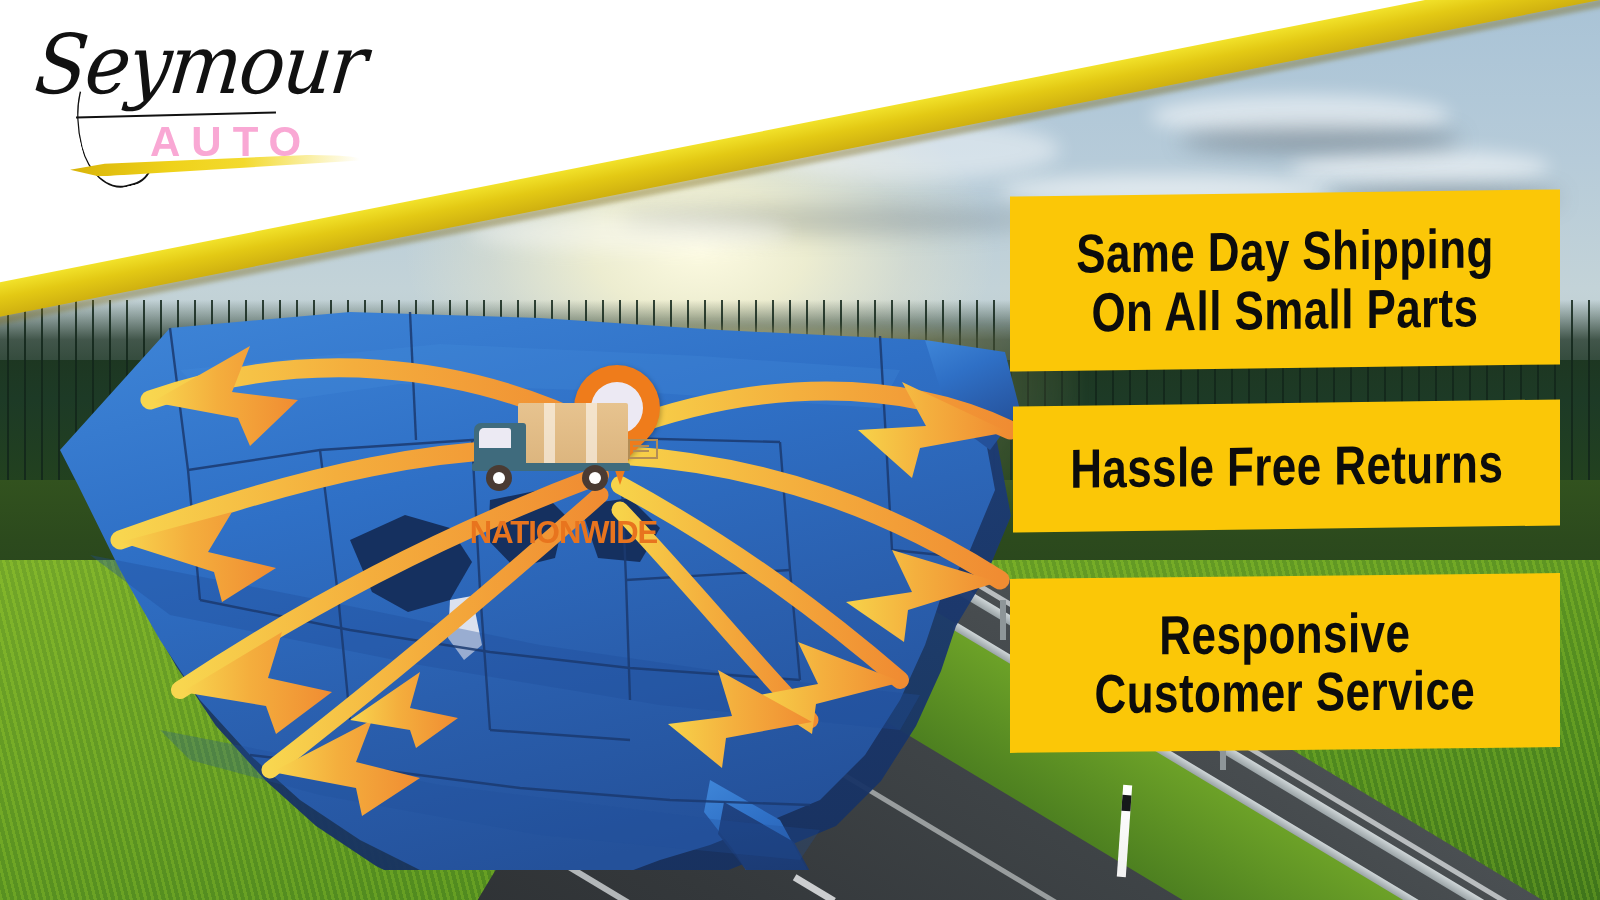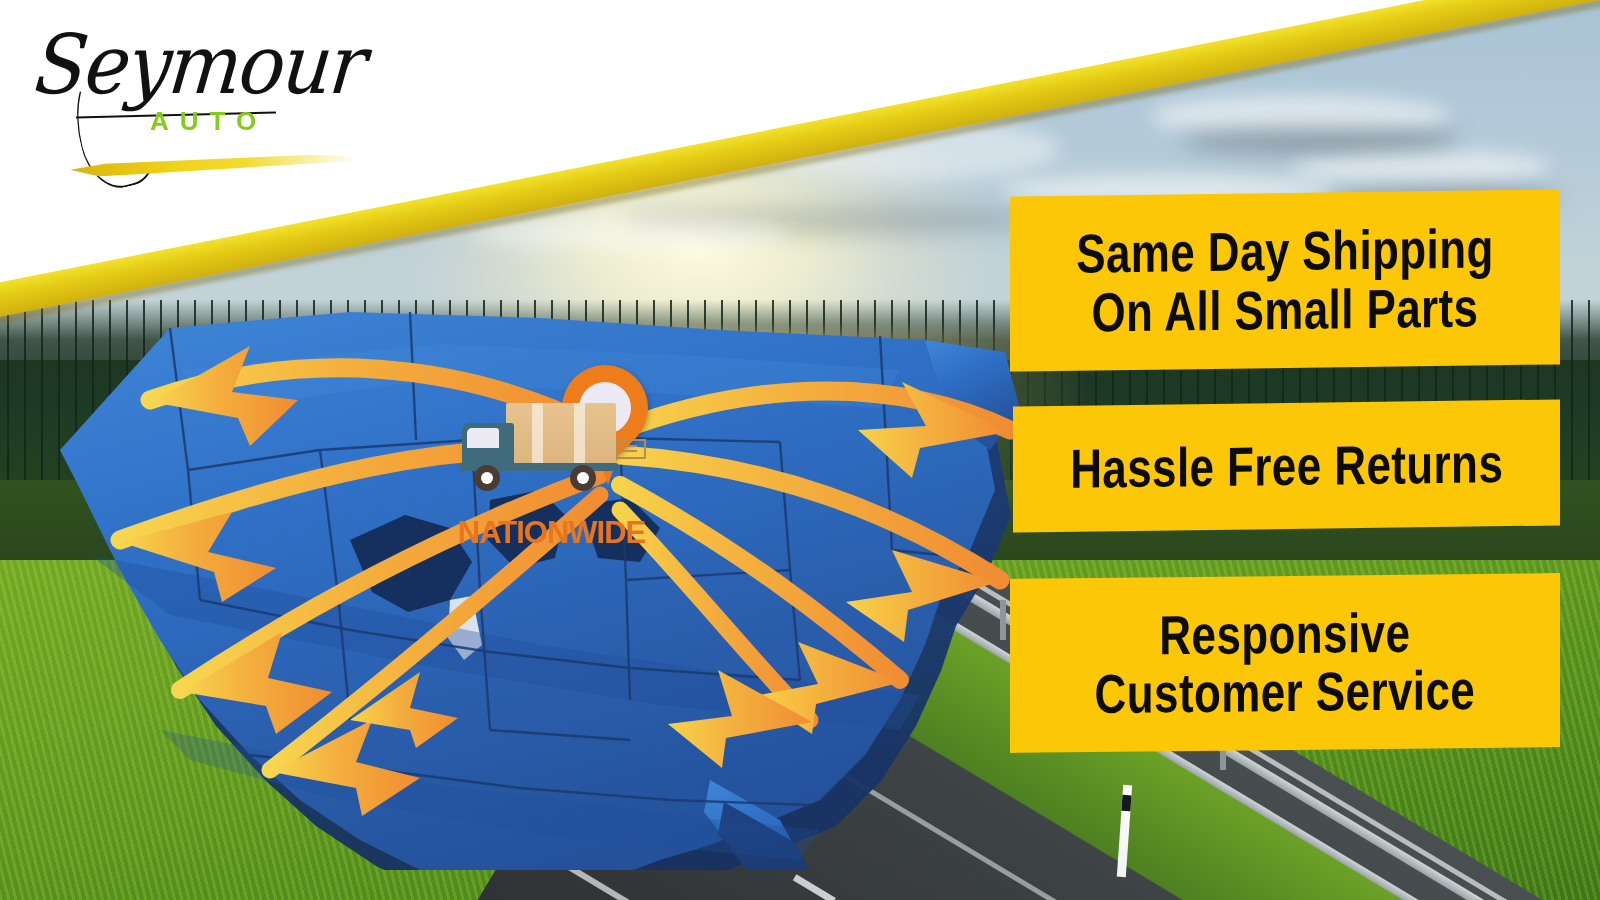--- a/index.html
+++ b/index.html
@@ -88,41 +88,41 @@
     position:absolute;left:46px;top:96px;width:200px;height:2px;background:#111;
     transform:rotate(-1.5deg);
   }
   .logo-swash{
     position:absolute;left:24px;top:46px;width:118px;height:120px;
     border:2.5px solid #111;border-radius:50% 50% 45% 45%/60% 60% 40% 40%;
     border-top-color:transparent;border-right-color:transparent;
     transform:rotate(-14deg) scaleX(.62);
   }
   .logo-auto{
-    position:absolute;left:120px;top:88px;
+    position:absolute;left:120px;top:100px;
     font-family:"Liberation Sans", sans-serif;font-weight:700;
-    font-size:26px;color:#84cc16;letter-spacing:11px;
+    font-size:42px;color:#f9a8d4;letter-spacing:11px;
   }
   .logo-underswoosh{
     position:absolute;left:40px;top:140px;width:290px;height:14px;
     background:linear-gradient(90deg,#d9b40a 0%,#efd21a 35%,#f3da2e 60%,rgba(243,218,46,0) 100%);
     border-radius:0 60% 60% 0/0 100% 100% 0;
     transform:rotate(-2.2deg);
     clip-path:polygon(0% 45%, 12% 10%, 100% 2%, 100% 58%, 10% 100%);
   }
 
   
   .mapwrap{position:absolute;left:20px;top:300px;width:1010px;height:570px;}
   .mapsvg{position:absolute;left:0;top:0;width:100%;height:100%;}
 
   
   .arrows{position:absolute;left:0;top:250px;width:1050px;height:650px;pointer-events:none;}
 
   
-  .centergfx{position:absolute;left:444px;top:365px;width:220px;height:215px;}
+  .centergfx{position:absolute;left:456px;top:365px;width:220px;height:215px;}
   .pin{
     position:absolute;left:118px;top:0px;width:86px;height:86px;
     background:#ef7c1b;border-radius:50% 50% 50% 0;
     transform:rotate(-45deg);
     box-shadow:0 2px 5px rgba(0,0,0,.25);
   }
   .pin-in{
     position:absolute;left:17px;top:17px;width:52px;height:52px;
     background:#ece9f3;border-radius:50%;
   }

